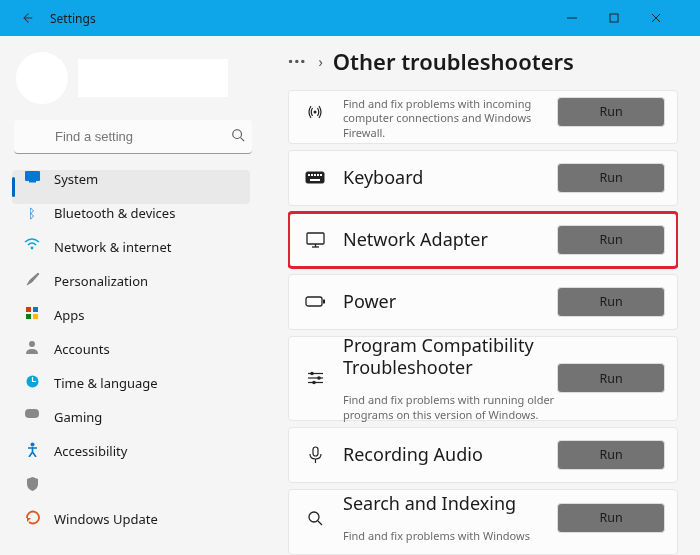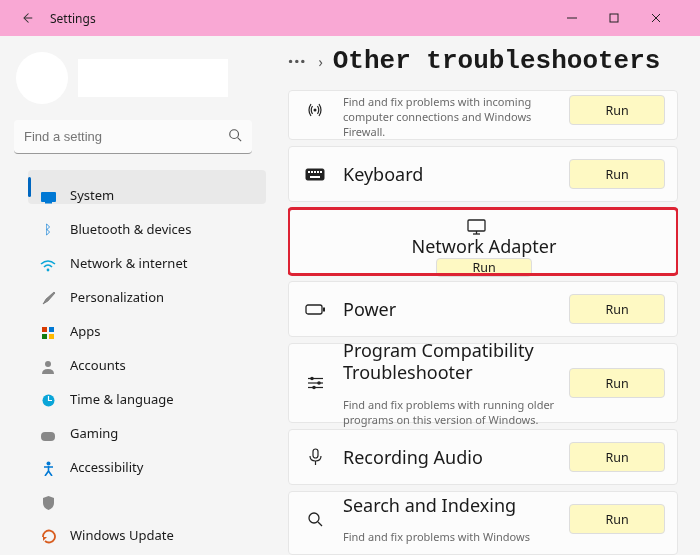--- a/index.html
+++ b/index.html
@@ -10,21 +10,21 @@
   height: 555px;
   overflow: hidden;
   color: #1a1a1a;
   font-size: 13px;
 }
 .titlebar {
   display: flex;
   align-items: center;
   height: 36px;
   padding: 0 24px 0 14px;
-  background: #f9a8d4;
+  background: #0ea5e9;
 }
 .back-btn {
   width: 26px; height: 26px;
   display: flex; align-items: center; justify-content: center;
   font-size: 15px;
 }
 .title {
   font-size: 12px;
   margin-left: 10px;
 }
@@ -76,34 +76,34 @@
   height: 34px;
   padding: 0 10px;
   margin: 4px 0 16px 2px;
 }
 .search input {
   flex: 1;
   border: none;
   outline: none;
   background: transparent;
   font-size: 13px;
+  margin-left: 31px;
 }
 .search .sicon { font-size: 13px; color: #444; }
 
 .nav { display: flex; flex-direction: column; gap: 0; }
 .nav-item {
   display: flex;
-  align-items: flex-end;
+  align-items: flex-start;
   height: 34px;
   padding: 0 10px 0 10px;
   border-radius: 4px;
   width: 238px;
   position: relative;
   font-size: 13px;
-  margin-left: 16px;
 }
 .nav-item.selected {
   background: #e9e9e9;
 }
 .nav-item.selected::before {
   content: "";
   position: absolute;
   left: 0; top: 7px; bottom: 7px;
   width: 3px;
   background: #0067c0;
@@ -126,23 +126,22 @@
   flex-direction: column;
 }
 .crumb-row {
   display: flex;
   align-items: center;
   margin-bottom: 6px;
 }
 .more-icon { font-size: 18px; font-weight: 800; letter-spacing: 1px; color: #555; margin-right: 12px; }
 .chev { font-size: 14px; color: #555; margin-right: 10px; }
 .page-title {
-  font-size: 26px;
+  font-size: 22px;
   font-weight: 600;
-  font-family: Liberation Mono, monospace;
 }
 
 .cards {
   display: flex;
   flex-direction: column;
   gap: 6px;
   margin-top: 8px;
   overflow: hidden;
 }
 .card {
@@ -150,39 +149,38 @@
   border: 1px solid #e6e6e6;
   border-radius: 4px;
   display: flex;
   align-items: center;
   padding: 10px 12px 10px 14px;
   min-height: 56px;
 }
 .card.highlighted {
   outline: 3px solid #d23;
   outline-offset: -2px;
-  flex-direction: column;
 }
 .card-icon {
   width: 24px;
   display: inline-flex;
   align-items: center;
   justify-content: center;
   font-size: 15px;
   margin-right: 16px;
   color: #222;
 }
 .card-text { flex: 1; }
 .card-title { font-size: 18px; line-height: 1.25; }
 .card-desc { font-size: 11px; color: #6a6a6a; margin-top: 14px; line-height: 1.35; }
 .run-btn {
-  background: #fef9c3;
+  background: #737373;
   border: 1px solid #ddd;
   border-radius: 4px;
-  width: 96px;
+  width: 108px;
   height: 30px;
   font-size: 12.5px;
   display: flex; align-items: center; justify-content: center;
 }
 .card.cut-top { padding-top: 0; min-height: 50px; }
 .card.cut-bottom { min-height: 42px; padding-bottom: 18px; }
 </style>
 </head>
 <body>
 

